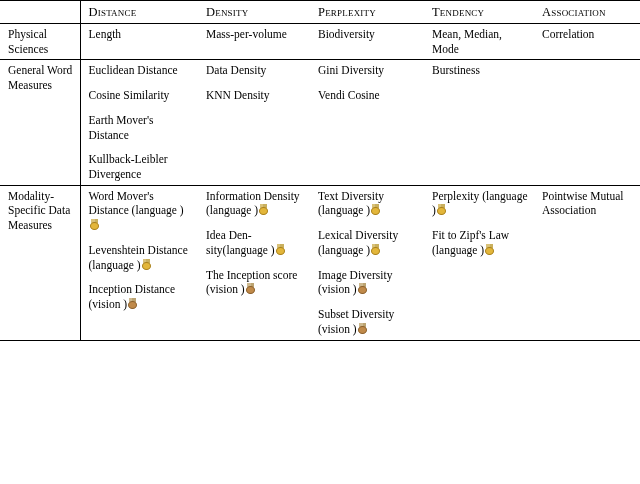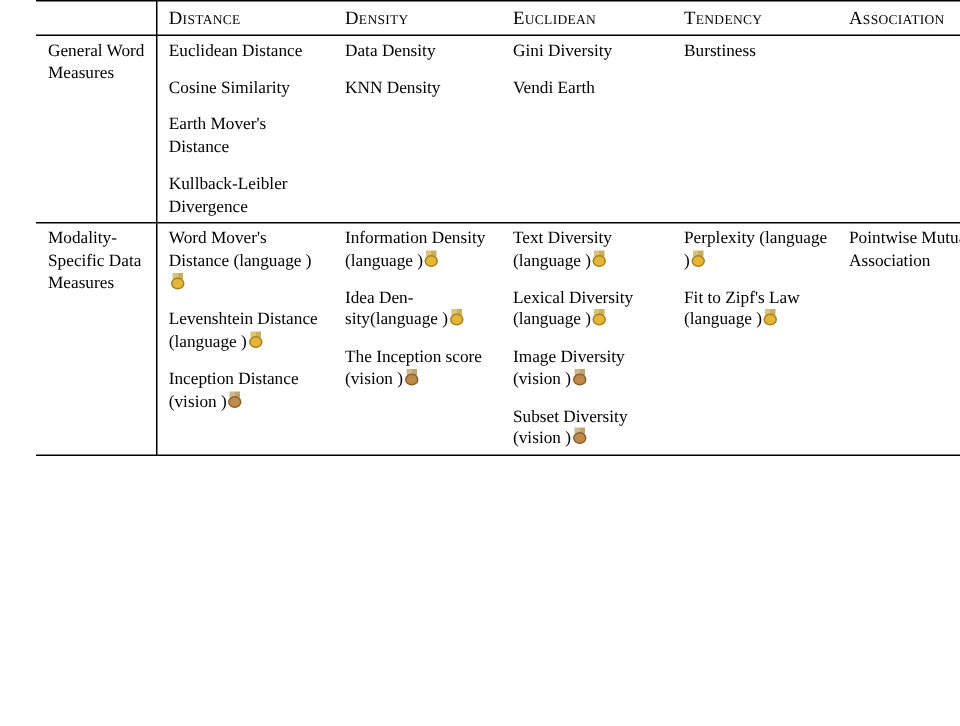--- a/index.html
+++ b/index.html
@@ -12,21 +12,20 @@
     height: 484px;
     font-family: "Liberation Serif", serif;
     color: #000000;
     overflow: hidden;
   }
   .page {
     position: relative;
     width: 640px;
     height: 420px;
     box-sizing: border-box;
-    padding-left: 24px;
   }
   table.matrix {
     border-collapse: collapse;
     width: 640px;
     table-layout: fixed;
     font-size: 11.5px;
   }
   table.matrix td, table.matrix th {
     vertical-align: top;
     padding: 3px 6px 3px 8px;
@@ -125,43 +124,61 @@
         <col class="c2">
         <col class="c3">
         <col class="c4">
         <col class="c5">
     </colgroup>
     <thead>
       <tr class="toprule rule-below">
         <th class="blank vrule"></th>
         <th>Distance</th>
         <th>Density</th>
-        <th>Euclidean</th>
+        <th>Perplexity</th>
         <th>Tendency</th>
         <th>Association</th>
       </tr>
     </thead>
     <tbody>
 
+      <tr class="rule-below">
+        <td class="rowlabel vrule">Physical Sciences</td>
+        <td>
+          <div class="cellblock">Length</div>
+        </td>
+        <td>
+          <div class="cellblock">Mass-per-volume</div>
+        </td>
+        <td>
+          <div class="cellblock">Biodiversity</div>
+        </td>
+        <td>
+          <div class="cellblock">Mean, Median, Mode</div>
+        </td>
+        <td>
+          <div class="cellblock">Correlation</div>
+        </td>
+      </tr>
 
       <tr class="rule-below">
         <td class="rowlabel vrule">General Word Measures</td>
         <td>
           <div class="cellblock">Euclidean Distance</div>
           <div class="cellblock">Cosine Similarity</div>
           <div class="cellblock">Earth Mover's Distance</div>
           <div class="cellblock">Kullback-Leibler Divergence</div>
         </td>
         <td>
           <div class="cellblock">Data Density</div>
           <div class="cellblock">KNN Density</div>
         </td>
         <td>
           <div class="cellblock">Gini Diversity</div>
-          <div class="cellblock">Vendi Earth</div>
+          <div class="cellblock">Vendi Cosine</div>
         </td>
         <td>
           <div class="cellblock">Burstiness</div>
         </td>
         <td></td>
       </tr>
 
       <tr class="thick-below">
         <td class="rowlabel vrule">Modality-Specific Data Measures</td>
 

